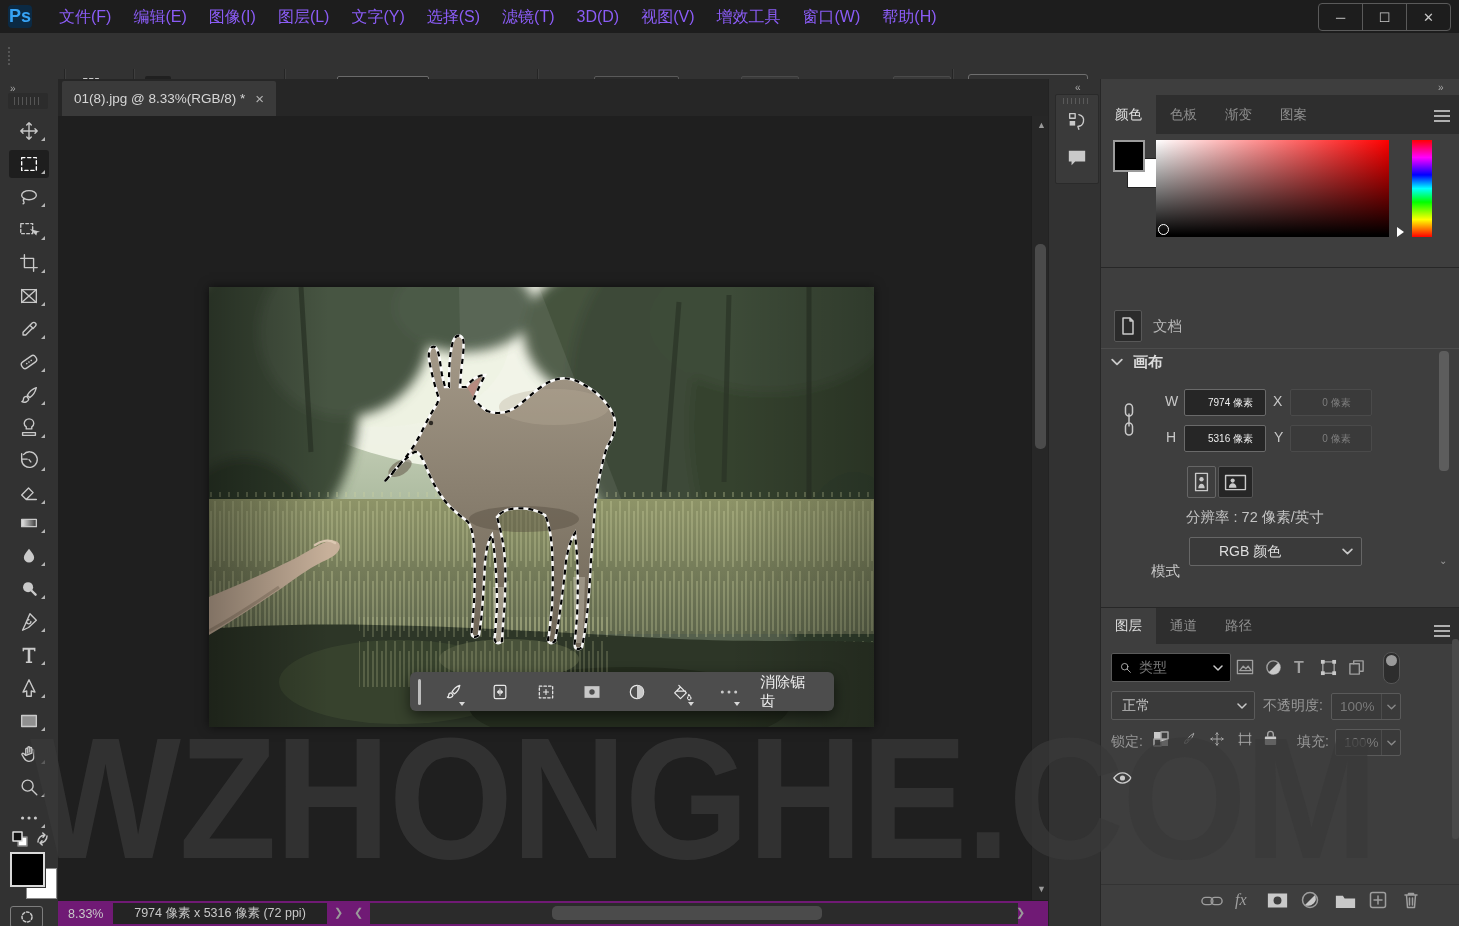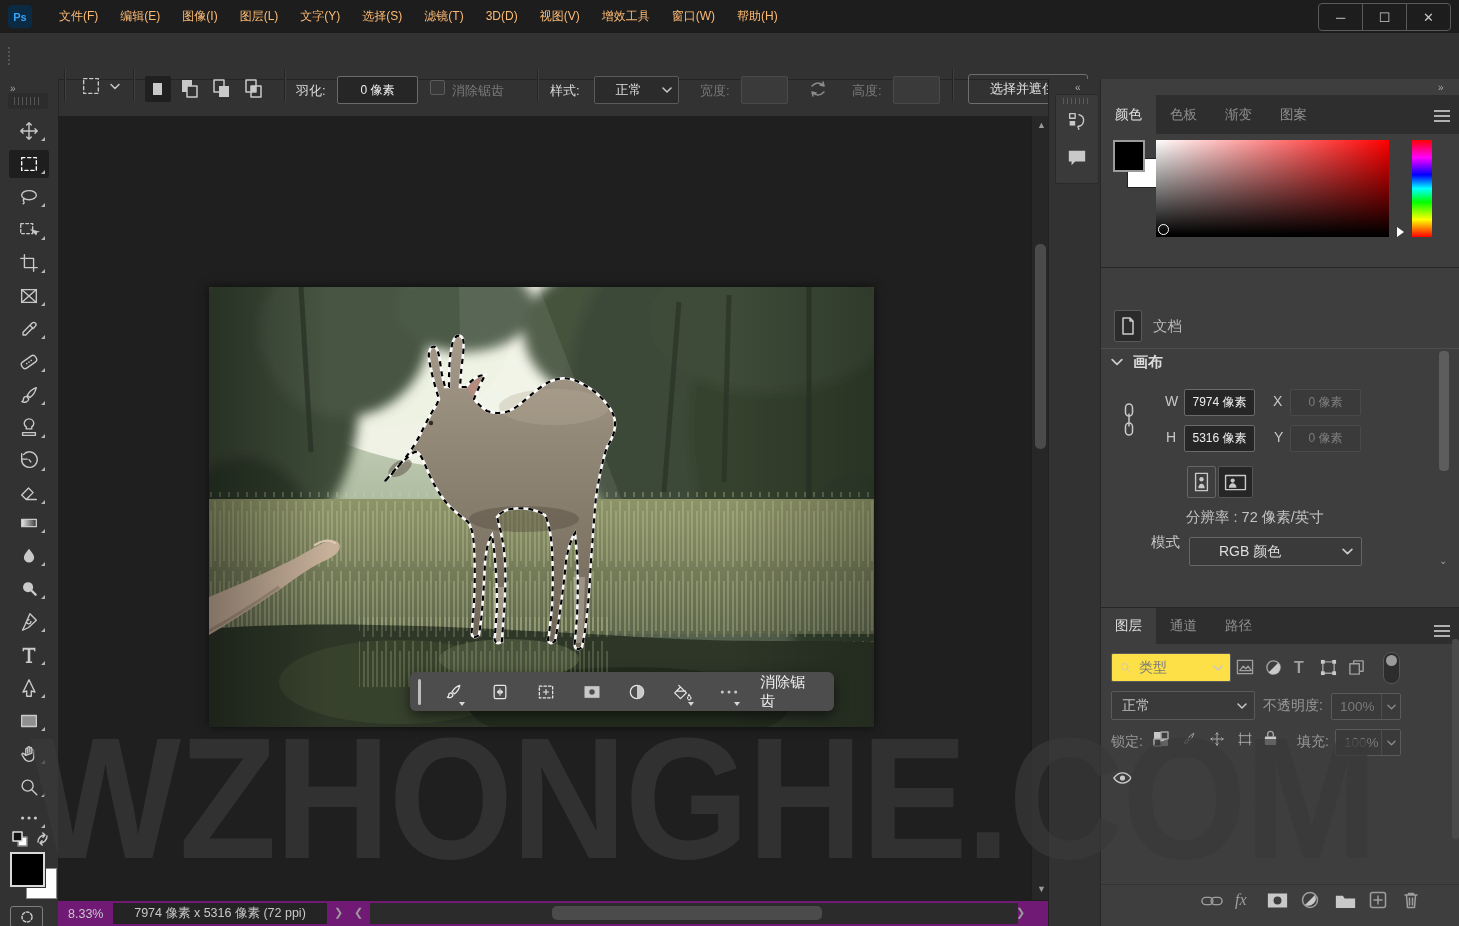--- a/index.html
+++ b/index.html
@@ -5,31 +5,31 @@
   html,body{margin:0;padding:0;background:#101010;}
   .app{position:relative;width:1459px;height:926px;background:#323232;overflow:hidden;
        font-family:"Liberation Sans",sans-serif;color:#d0d0d0;font-size:13px;}
   .r{position:absolute;}
   .tx{white-space:nowrap;}
   svg.i{stroke:#c9c9c9;fill:none;stroke-width:1.5;stroke-linecap:round;stroke-linejoin:round;display:block;}
   svg.i .f{fill:#c9c9c9;stroke:none;}
   
   .titlebar{left:0;top:0;width:1459px;height:33px;background:#1d1d1d;}
   .pslogo{left:8px;top:5px;width:24px;height:23px;background:#0b2a44;border-radius:4px;
-          color:#37a3f5;font-weight:bold;font-size:11px;display:flex;align-items:center;justify-content:center;}
+          color:#37a3f5;font-weight:bold;font-size:18px;display:flex;align-items:center;justify-content:center;}
   .menus{left:48px;top:0;height:33px;display:flex;align-items:center;}
-  .menuitem{padding:0 11px;height:33px;line-height:33px;color:#fdba74;font-size:12px;}
+  .menuitem{padding:0 11px;height:33px;line-height:33px;color:#8b5cf6;font-size:16px;}
   .winctl{right:8px;top:3px;height:26px;border:1px solid #5a5a5a;border-radius:4px;display:flex;}
   .winbtn{width:43px;height:26px;display:flex;align-items:center;justify-content:center;color:#c9c9c9;font-size:13px;}
   .winbtn+.winbtn{border-left:1px solid #5a5a5a;}
   
   .optbar{left:0;top:33px;width:1459px;height:46px;background:#323232;border-bottom:1px solid #242424;}
   .vsep{width:1px;background:#252525;box-shadow:1px 0 0 #3e3e3e;}
   .inputbox{background:#262626;border:1px solid #6a6a6a;border-radius:2px;color:#ededed;
-            display:flex;align-items:center;justify-content:center;font-size:12px;}
+            display:flex;align-items:center;justify-content:center;font-size:10px;padding-left:11px;}
   .inputbox.dis{background:#3a3a3a;border-color:#4a4a4a;color:#7d7d7d;}
   .selbox{background:#2b2b2b;border:1px solid #5a5a5a;border-radius:2px;color:#dedede;
           display:flex;align-items:center;font-size:13px;}
   .dim{color:#7a7a7a;}
   
   .toolcol{left:0;top:79px;width:58px;height:847px;background:#323232;border-right:1px solid #262626;}
   .tool{position:absolute;left:9px;width:40px;height:28px;display:flex;align-items:center;justify-content:center;border-radius:3px;}
   .tool.sel{background:#1e1e1e;}
   .fly{position:absolute;right:4px;bottom:4px;width:0;height:0;border-left:4px solid transparent;border-bottom:4px solid #b5b5b5;}
   
@@ -335,20 +335,26 @@
     </div>
     <div class="r" style="left:26px;top:789px;width:29px;height:29px;background:#fff;border:1px solid #8a8a8a;"></div>
     <div class="r" style="left:10px;top:773px;width:31px;height:31px;background:#000;border:2px solid #d9d9d9;box-shadow:0 0 0 1px #333;"></div>
     <div class="r" style="left:10px;top:827px;width:31px;height:20px;border:1px solid #7d7d7d;border-radius:3px;display:flex;align-items:center;justify-content:center;">
       <svg class="i" width="14" height="14" viewBox="0 0 14 14">
           <circle cx="7" cy="7" r="5" stroke-dasharray="2.5 2"></circle>
         </svg>
     </div>
   </div>
 
+  <div class="r tabbar">
+    <div class="r doctab">
+      <span class="tx">01(8).jpg @ 8.33%(RGB/8) *</span>
+      <span style="margin-left:10px;color:#b2b2b2;font-size:15px;">×</span>
+    </div>
+  </div>
 
   <div class="r pasteboard">
     <svg class="r" style="left:151px;top:171px;box-shadow:0 0 10px rgba(0,0,0,.6);" width="665" height="440" viewBox="0 0 665 440">
       <defs>
         <linearGradient id="sky" x1="0" y1="0" x2="0" y2="1">
             <stop offset="0" stop-color="#eef1e0"></stop>
             <stop offset="1" stop-color="#a9b89c"></stop>
           </linearGradient>
         <linearGradient id="grassG" x1="0" y1="0" x2="0" y2="1">
             <stop offset="0" stop-color="#8e9468"></stop>
@@ -564,21 +570,21 @@
         </svg>
     </div>
     <div class="r minibox" style="left:117px;top:387px;width:33px;height:30px;background:#262626;border-color:#555;">
       <svg class="i" width="23" height="17" viewBox="0 0 24 18">
           <rect x="1.5" y="1.5" width="21" height="15"></rect>
           <circle class="f" cx="9" cy="7" r="2.2"></circle>
           <path class="f" d="M5 14.5c0-2.8 1.8-4.6 4-4.6s4 1.8 4 4.6z"></path>
         </svg>
     </div>
     <span class="r tx" style="left:85px;top:429px;color:#c4c4c4;font-size:14.5px;">分辨率 : 72 像素/英寸</span>
-    <span class="r tx" style="left:50px;top:454px;color:#c8c8c8;font-size:14.5px;">模式</span>
+    <span class="r tx" style="left:50px;top:483px;color:#c8c8c8;font-size:14.5px;">模式</span>
     <div class="r selbox" style="left:88px;top:458px;width:171px;height:27px;background:#3a3a3a;border-color:#666;">
       <span style="margin-left:29px;font-size:14px;">RGB 颜色</span>
       <svg class="i" width="11" height="7" viewBox="0 0 10 6" style="margin-left:auto;margin-right:8px;">
           <path d="M1 1l4 4 4-4"></path>
         </svg>
     </div>
     <div class="r" style="left:338px;top:272px;width:10px;height:120px;background:#5d5d5d;border-radius:4px;"></div>
     <div class="r chev" style="left:338px;top:476px;font-size:10px;">⌄</div>
 
     <div class="r" style="left:0;top:528px;width:359px;height:1px;background:#272727;"></div>
@@ -586,21 +592,21 @@
       <div class="ptab act">图层</div>
       <div class="ptab">通道</div>
       <div class="ptab">路径</div>
       <div class="hamb" style="top:14px;">
           <div></div>
           <div></div>
           <div></div>
         </div>
     </div>
 
-    <div class="r selbox" style="left:10px;top:574px;width:118px;height:27px;background:#fde047;">
+    <div class="r selbox" style="left:10px;top:574px;width:118px;height:27px;background:#000000;">
       <svg class="i" width="13" height="13" viewBox="0 0 24 24" style="margin-left:7px;">
           <circle cx="10.5" cy="10.5" r="6"></circle>
           <path d="M15 15l6 6"></path>
         </svg>
       <span class="dim" style="margin-left:7px;font-size:14px;">类型</span>
       <svg class="i" width="10" height="6" viewBox="0 0 10 6" style="margin-left:auto;margin-right:7px;">
           <path d="M1 1l4 4 4-4"></path>
         </svg>
     </div>
     <div class="r" style="left:135px;top:580px;">

